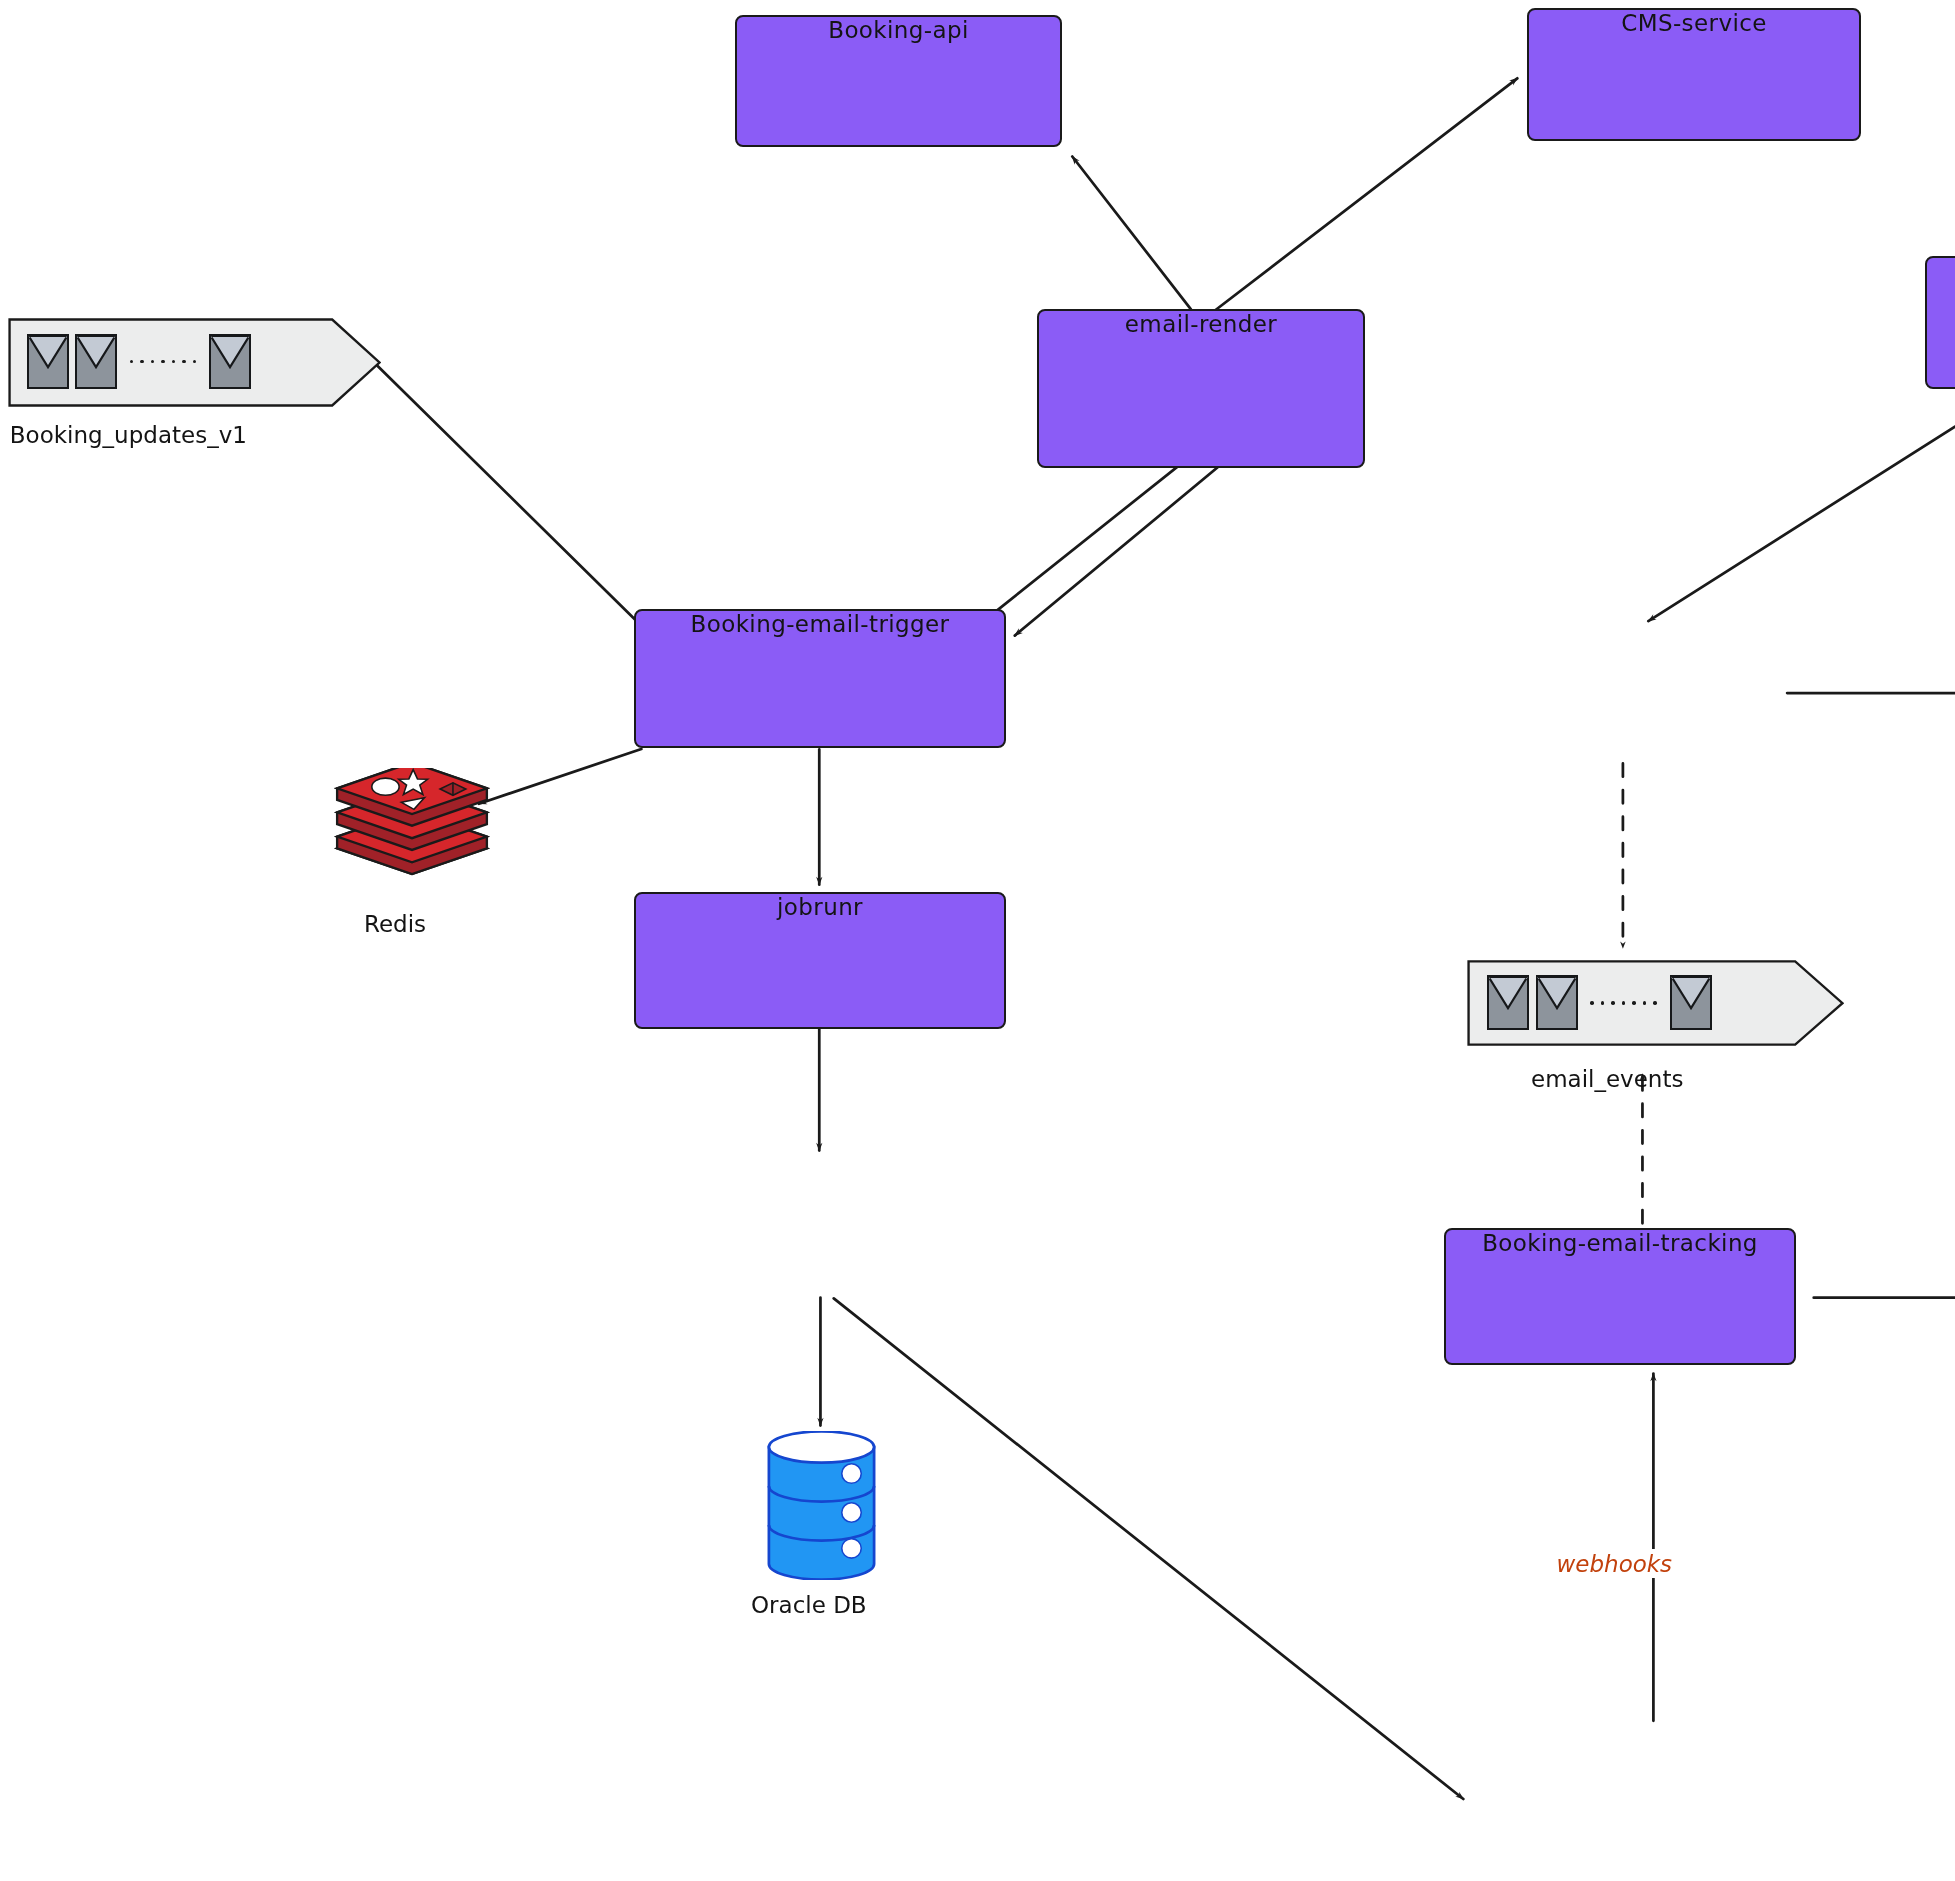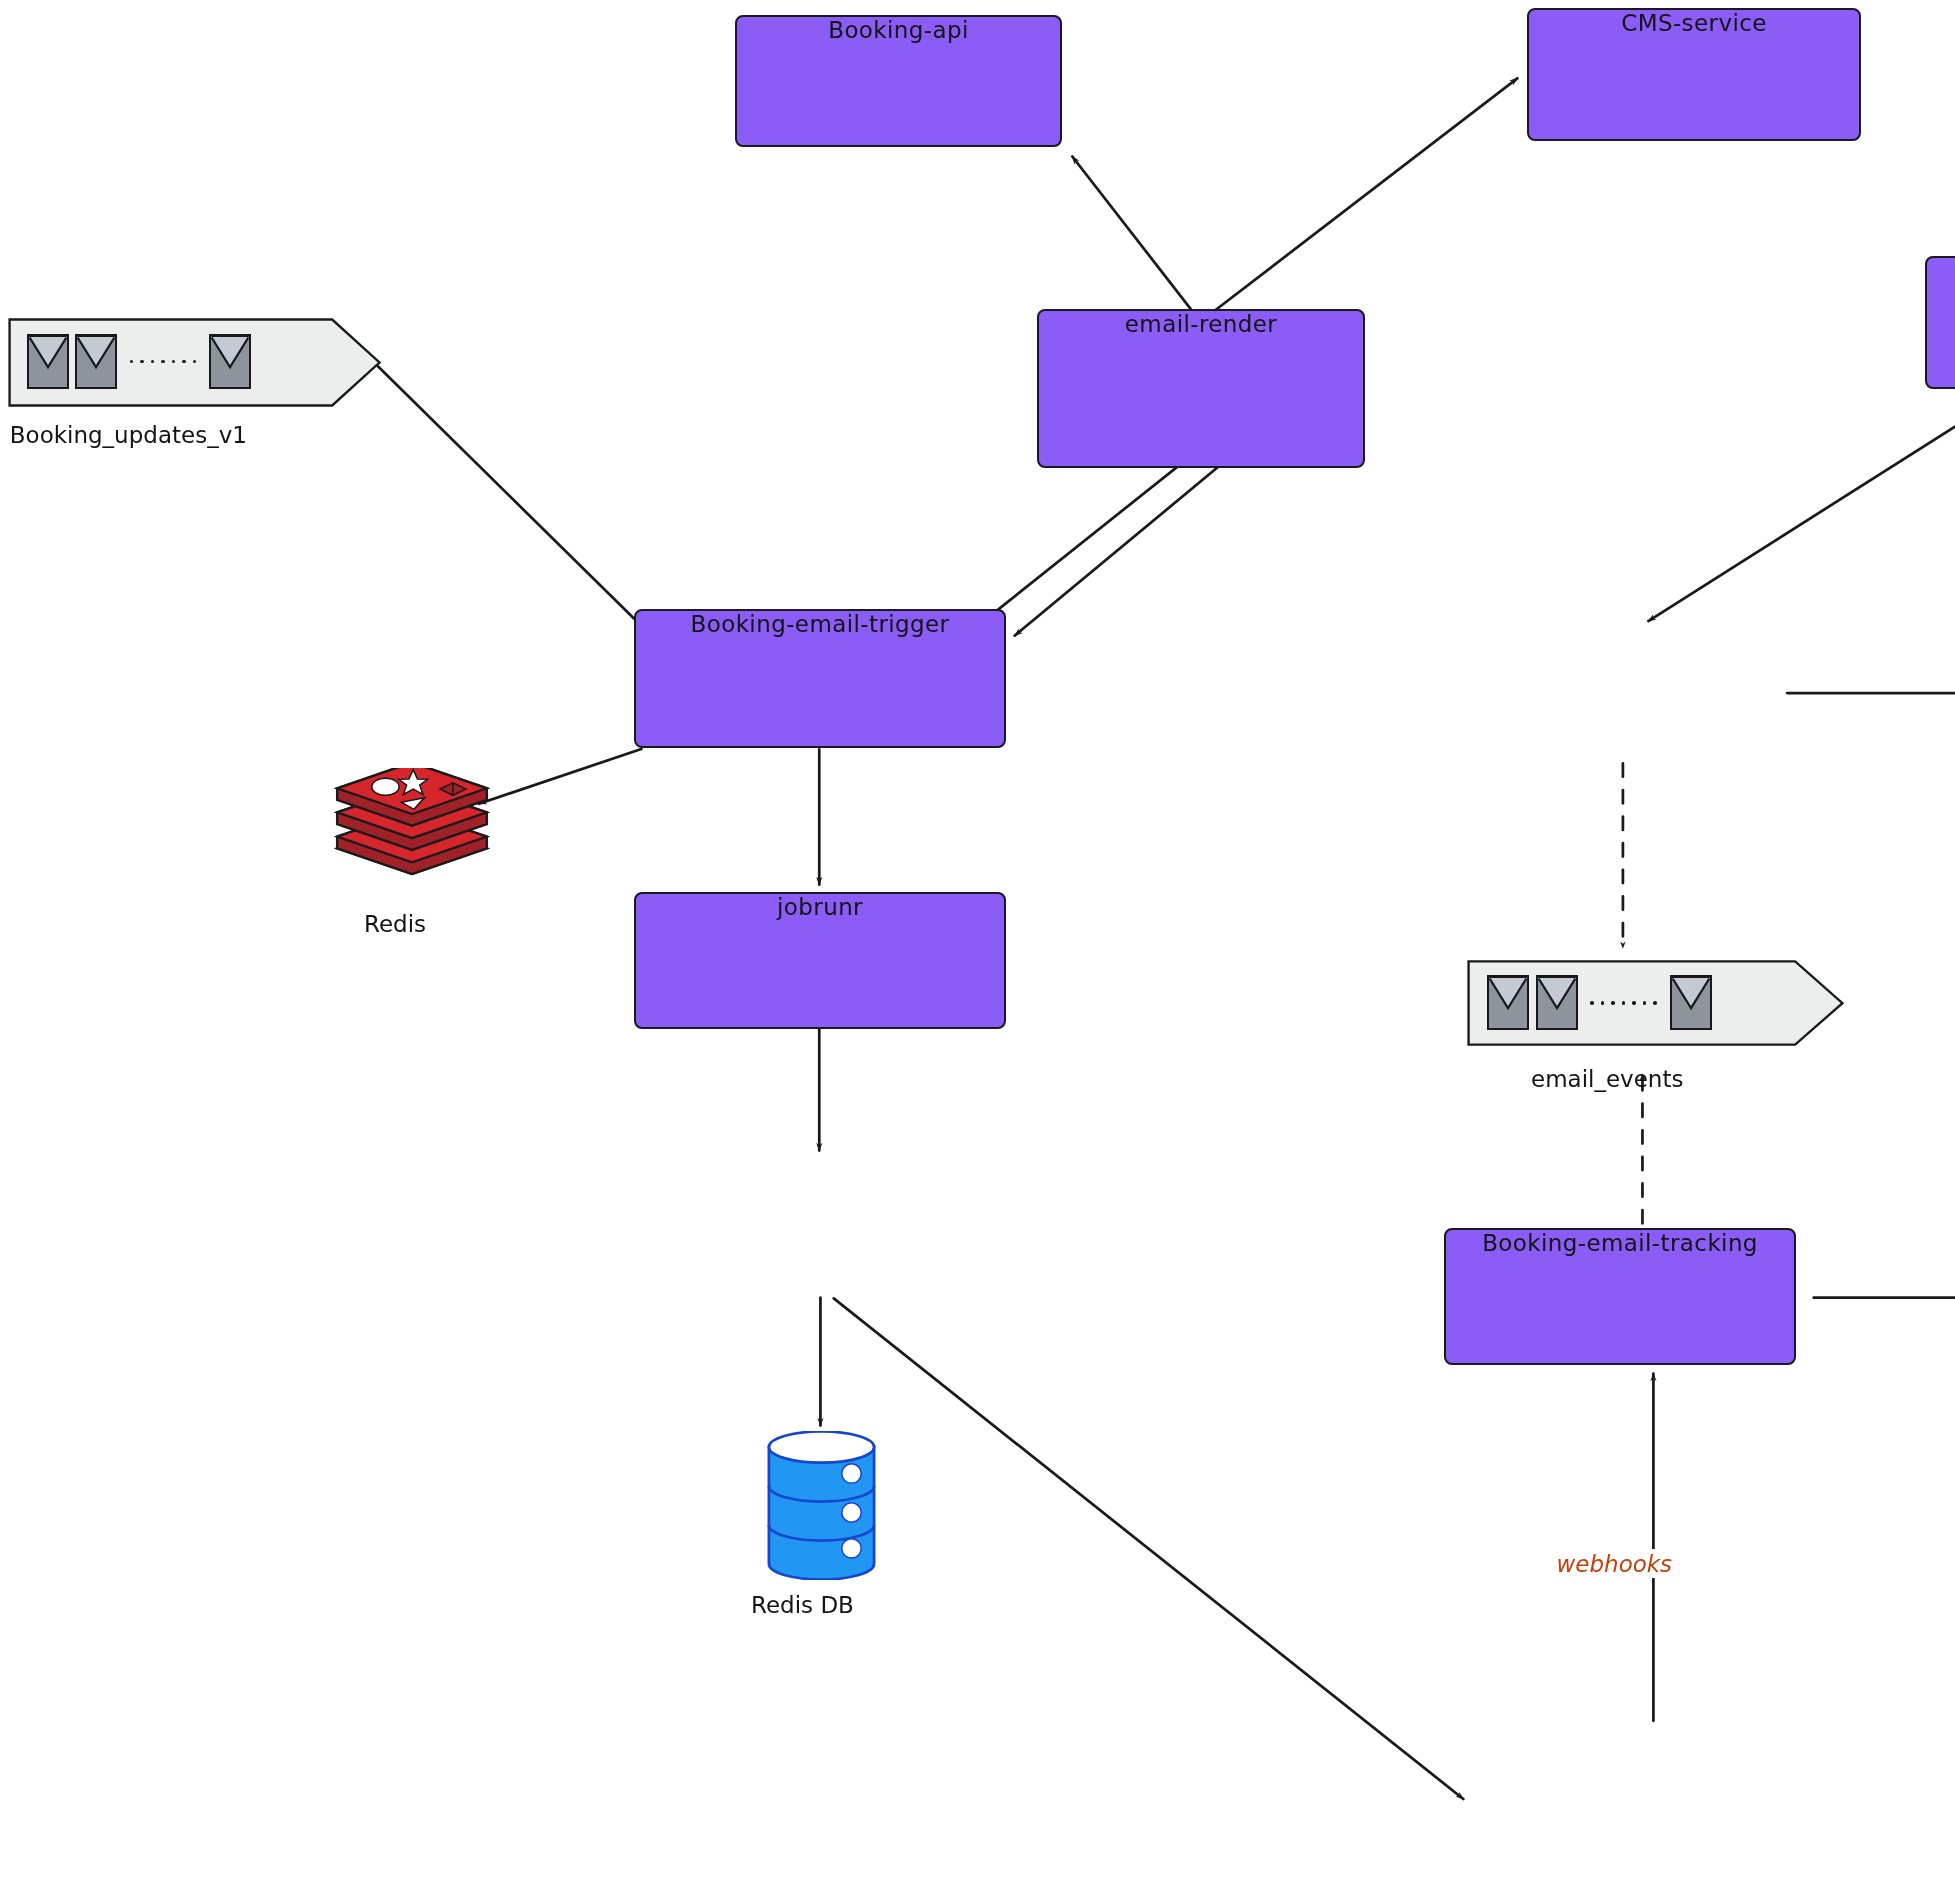--- a/index.html
+++ b/index.html
@@ -240,21 +240,21 @@
     <svg width="113" height="149" viewBox="0 0 290 380" xmlns="http://www.w3.org/2000/svg">
       <path d="M10,40 L10,340 A135,40 0 0 0 280,340 L280,40 Z" fill="#2196f3" stroke="#1546cf" stroke-width="7"></path>
       <ellipse cx="145" cy="40" rx="135" ry="40" fill="#ffffff" stroke="#1546cf" stroke-width="7"></ellipse>
       <path d="M10,140 A135,40 0 0 0 280,140" fill="none" stroke="#1546cf" stroke-width="7"></path>
       <path d="M10,240 A135,40 0 0 0 280,240" fill="none" stroke="#1546cf" stroke-width="7"></path>
       <circle cx="222" cy="108" r="25" fill="#ffffff" stroke="#1546cf" stroke-width="4"></circle>
       <circle cx="222" cy="208" r="25" fill="#ffffff" stroke="#1546cf" stroke-width="4"></circle>
       <circle cx="222" cy="300" r="25" fill="#ffffff" stroke="#1546cf" stroke-width="4"></circle>
     </svg>
   </div>
-  <div class="caption" style="left:751px;top:1592px;">Redis DB</div>
+  <div class="caption" style="left:751px;top:1592px;">Oracle DB</div>
 
   <div class="node" style="left:735px;top:15px;width:327px;height:132px;">
     <span class="lbl">Booking-api</span>
   </div>
 
   <div class="node" style="left:1527px;top:7.8px;width:334px;height:133px;">
     <span class="lbl">CMS-service</span>
   </div>
 
   <div class="node" style="left:1037px;top:309px;width:328px;height:159px;">

